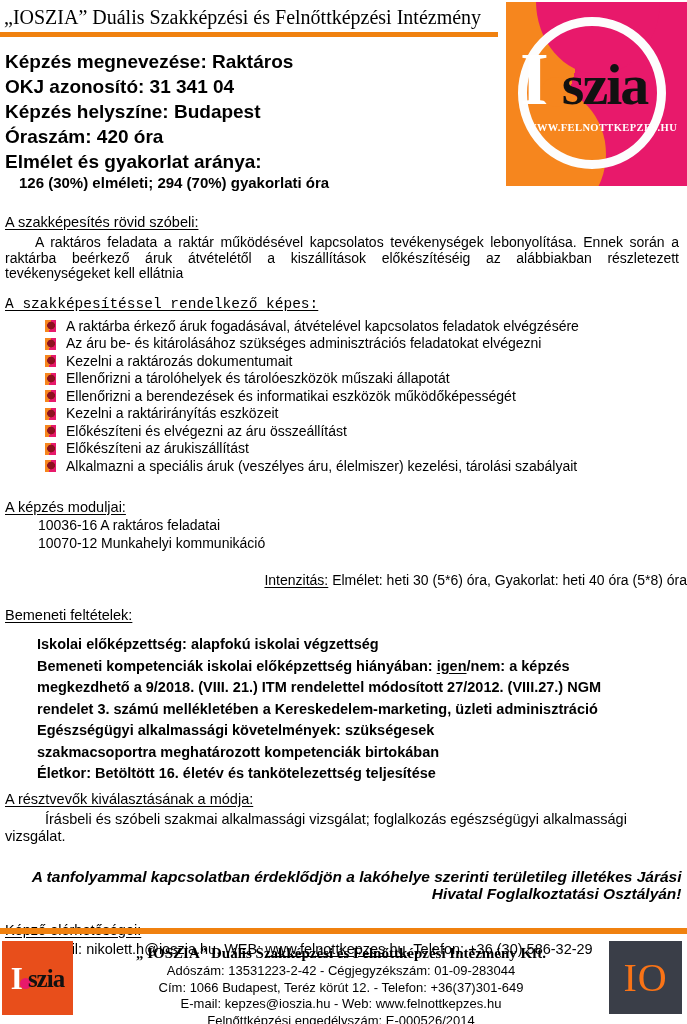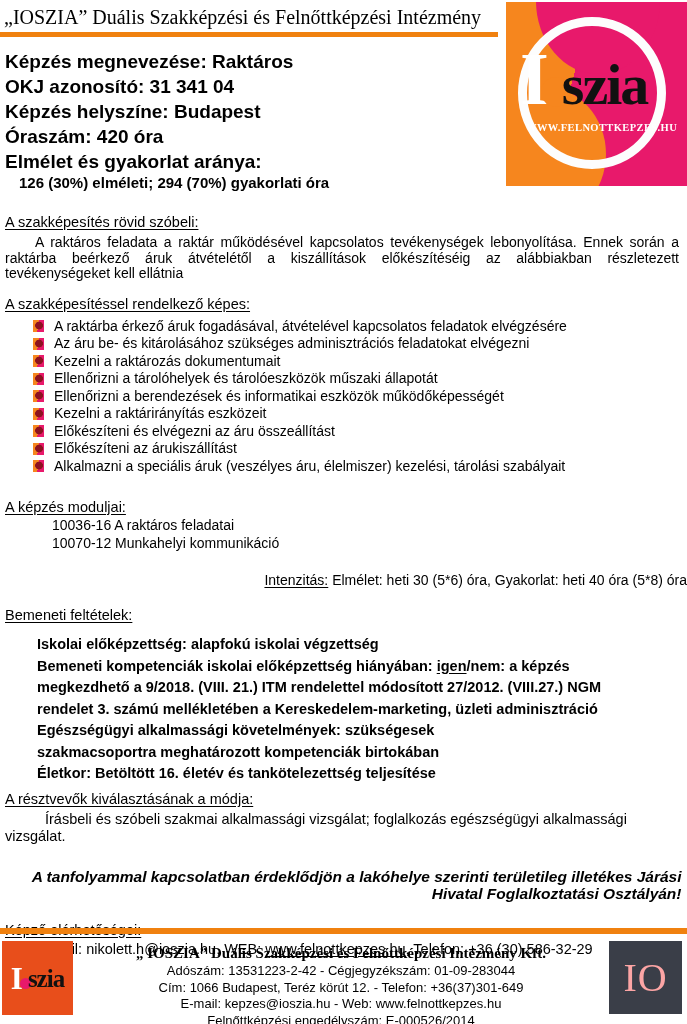--- a/index.html
+++ b/index.html
@@ -39,31 +39,31 @@
   .course-line { font-size:19px; font-weight:bold; line-height:25px; }
   .ratio-line { font-size:15px; font-weight:bold; line-height:17px; margin-left:14px; }
 
   
   .section-heading { font-size:14.5px; line-height:17px; margin-left:5px; text-decoration:underline; text-underline-offset:2px; }
   .desc-heading { margin-top:23px; }
   .desc-body {
     font-size:14px; line-height:15.5px; text-align:justify;
     text-indent:30px; margin:4px 8px 0 5px;
   }
-  .cap-heading { margin-top:14px; }
-  .cap-list { list-style:none; margin:5px 0 12px 0; }
+  .cap-heading { margin-top:14px;font-family:Liberation Mono, monospace; }
+  .cap-list { list-style:none; margin:5px 0 12px 0;padding-left:12px; }
   .cap-item { display:flex; align-items:center; font-size:14px; line-height:17.5px; }
   .bullet {
     flex:0 0 auto; width:11px; height:12px; margin:0 10px 0 33px;
     background:
       radial-gradient(circle at 55% 46%, #8c1220 0 3.6px, rgba(0,0,0,0) 4.2px),
       linear-gradient(100deg,#f6861e 48%,#e8196b 48%);
   }
   .mod-heading { margin-top:24px; }
-  .mod-line { font-size:14px; line-height:17.5px; margin-left:52px; }
+  .mod-line { font-size:14px; line-height:17.5px; margin-left:38px; }
   .mod-list { margin-top:1px; }
 
   .intensity-line { font-size:14px; line-height:17px; margin:20px 0 0 5px;text-align:right; }
 
   .entry-heading { margin-top:18px; }
   .entry-block { margin:10px 0 0 37px; font-size:14.5px; line-height:21.5px; white-space:nowrap;font-weight:bold; }
 
   .sel-heading { margin-top:6px; }
   .sel-body { font-size:14.5px; line-height:17.5px; text-indent:40px; margin:3px 10px 0 5px; }
 
@@ -85,21 +85,21 @@
   }
   .fl-i { color:#fff; font-size:31px; line-height:1; }
   .fl-dot { width:11px; height:11px; border-radius:50%; background:#e8196b; margin:10px 0 0 -3px; }
   .fl-szia { color:#111; font-size:25px; line-height:1; margin-left:-3px; letter-spacing:-1px; }
   .footer-center { flex:1; text-align:center; padding-top:3px; }
   .footer-company { font-family:"Liberation Serif", serif; font-size:15px; font-weight:bold; line-height:19px; }
   .footer-line { font-size:13px; line-height:16.5px; }
   .footer-logo-right {
     width:73px; height:73px; margin-right:5px; background:#3a3e48;
     display:flex; align-items:center; justify-content:center;
-    font-family:"Liberation Serif", serif; color:#fca5a5; font-size:40px; letter-spacing:1px;
+    font-family:"Liberation Serif", serif; color:#f97316; font-size:40px; letter-spacing:1px;
   }
 </style>
 </head>
 <body>
 
 <h1 class="org-title">„IOSZIA” Duális Szakképzési és Felnőttképzési Intézmény</h1>
 <div class="top-rule"></div>
 
 <div class="logo-box">
   <div class="logo-pink-blob"></div>

